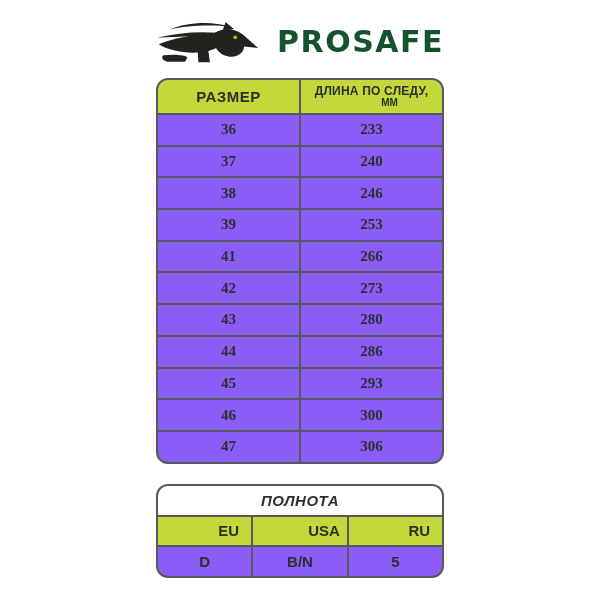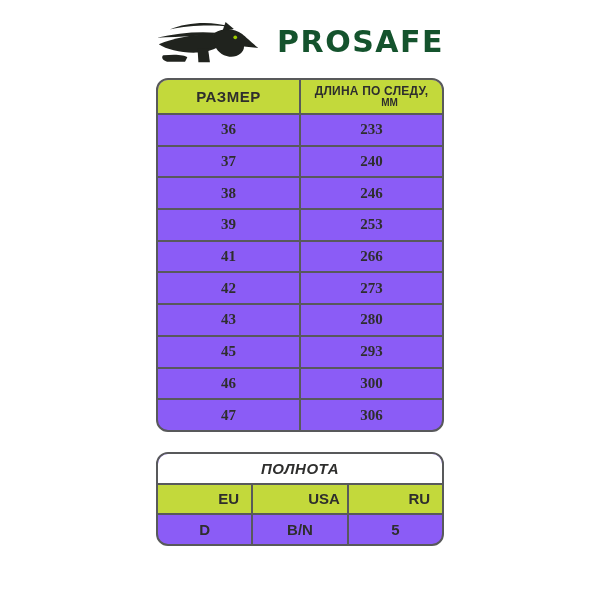--- a/index.html
+++ b/index.html
@@ -100,20 +100,24 @@
         </tr>
         <tr>
           <td>42</td>
           <td>273</td>
         </tr>
         <tr>
           <td>43</td>
           <td>280</td>
         </tr>
         <tr>
+          <td>44</td>
+          <td>286</td>
+        </tr>
+        <tr>
           <td>45</td>
           <td>293</td>
         </tr>
         <tr>
           <td>46</td>
           <td>300</td>
         </tr>
         <tr>
           <td>47</td>
           <td>306</td>

